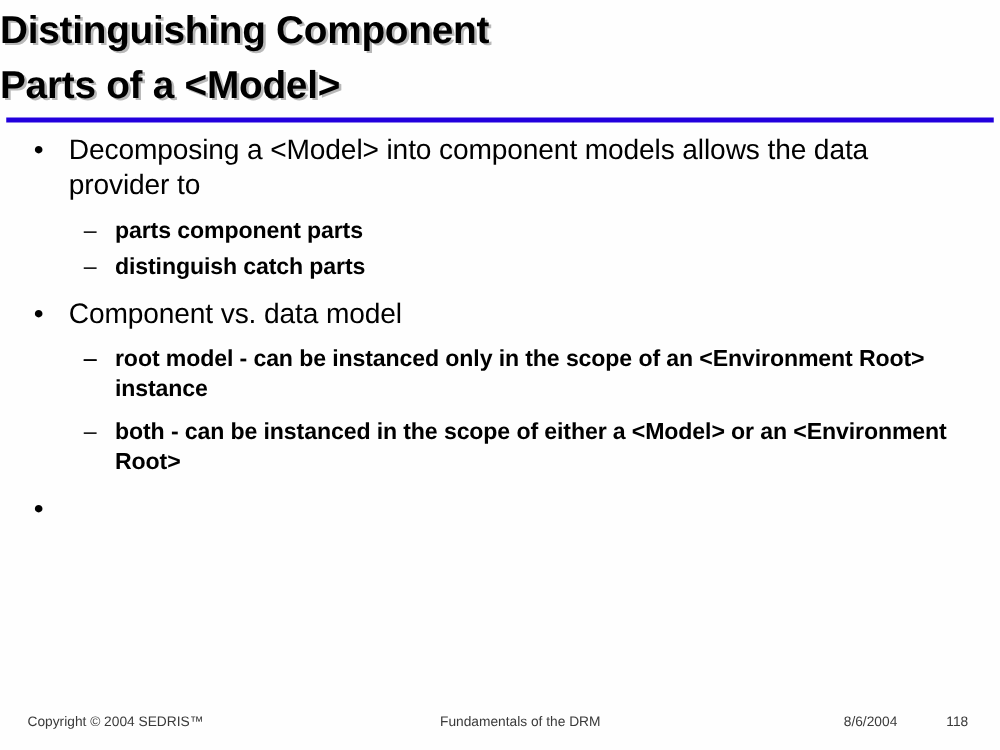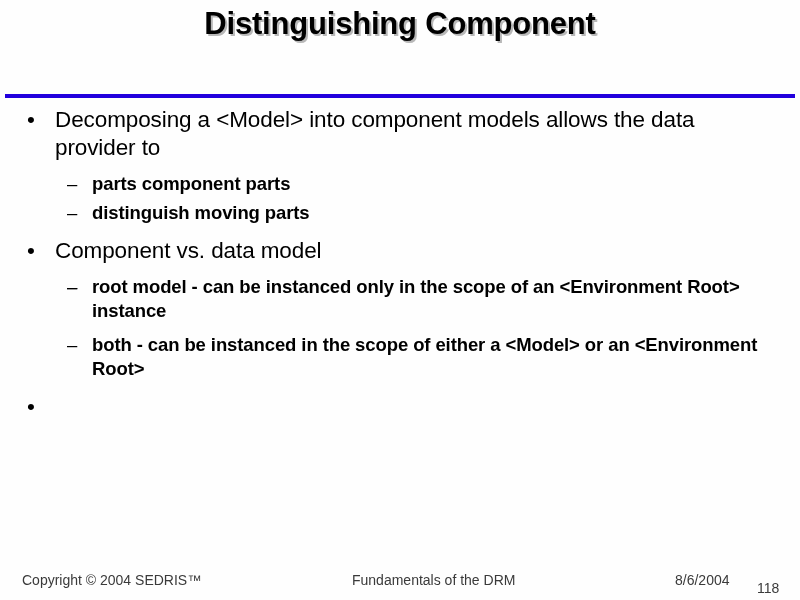--- a/index.html
+++ b/index.html
@@ -19,21 +19,21 @@
     overflow: hidden;
     box-sizing: border-box;
   }
 
   
   #title-block {
     position: absolute;
     left: 0;
     top: 2px;
     width: 800px;
-    text-align: center;
+    text-align: left;
   }
   .title-line {
     font-size: 31px;
     font-weight: bold;
     color: #000000;
     line-height: 44px;
     letter-spacing: -0.2px;
     text-shadow: 2px 2px 0 #b8b8b8;
     white-space: nowrap;
   }
@@ -98,21 +98,21 @@
   .gap-before { margin-top: 10px; }
   .gap-after  { margin-bottom: 12px; }
 
   
   #footer {
     position: absolute;
     left: 0;
     top: 572px;
     width: 800px;
     height: 20px;
-    font-size: 14px;
+    font-size: 11px;
     color: #3a3a3a;
   }
   #footer .f-copy {
     position: absolute;
     left: 22px;
     top: 0;
     white-space: nowrap;
   }
   #footer .f-center {
     position: absolute;
@@ -122,51 +122,52 @@
   }
   #footer .f-date {
     position: absolute;
     left: 675px;
     top: 0;
     white-space: nowrap;
   }
   #footer .f-num {
     position: absolute;
     left: 757px;
-    top: 8px;
+    top: 0;
     white-space: nowrap;
     text-align: center;
   }
 </style>
 </head>
 <body>
 
 <div id="slide">
 
   <div id="title-block">
     <div class="title-line">Distinguishing Component</div>
+    <div class="title-line">Parts of a &lt;Model&gt;</div>
   </div>
 
   <div id="title-rule" style="background: rgb(34, 0, 221);"></div>
 
   <div id="body-block">
 
     <div class="bullet-l1">
       <span class="marker">•</span>
       <span>Decomposing a &lt;Model&gt; into component models allows the data provider to</span>
     </div>
 
     <div class="bullet-l2 gap-before">
       <span class="marker">–</span>
       <span>parts component parts</span>
     </div>
 
     <div class="bullet-l2 gap-after">
       <span class="marker">–</span>
-      <span>distinguish moving parts</span>
+      <span>distinguish catch parts</span>
     </div>
 
     <div class="bullet-l1">
       <span class="marker">•</span>
       <span>Component vs. data model</span>
     </div>
 
     <div class="bullet-l2 gap-before">
       <span class="marker">–</span>
     </div>

